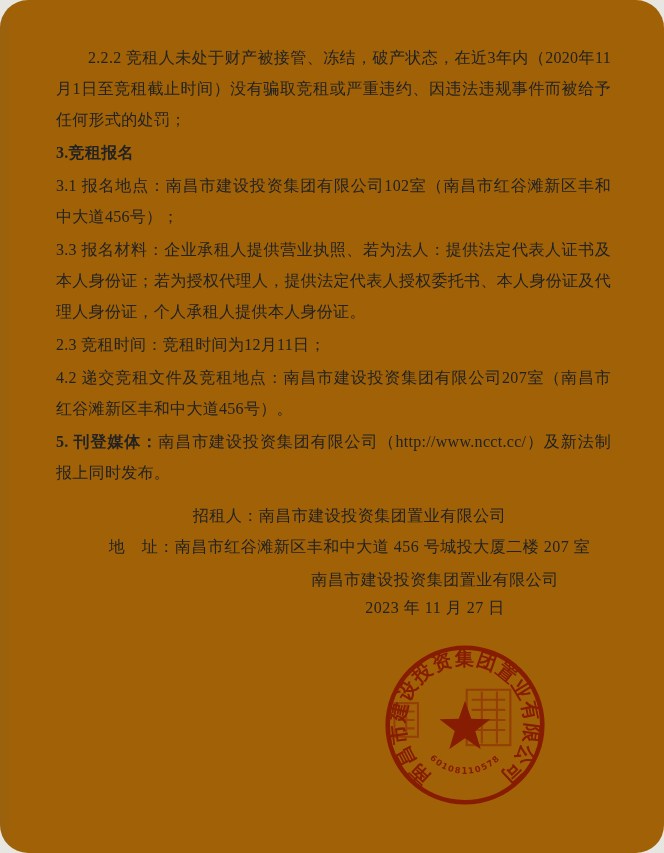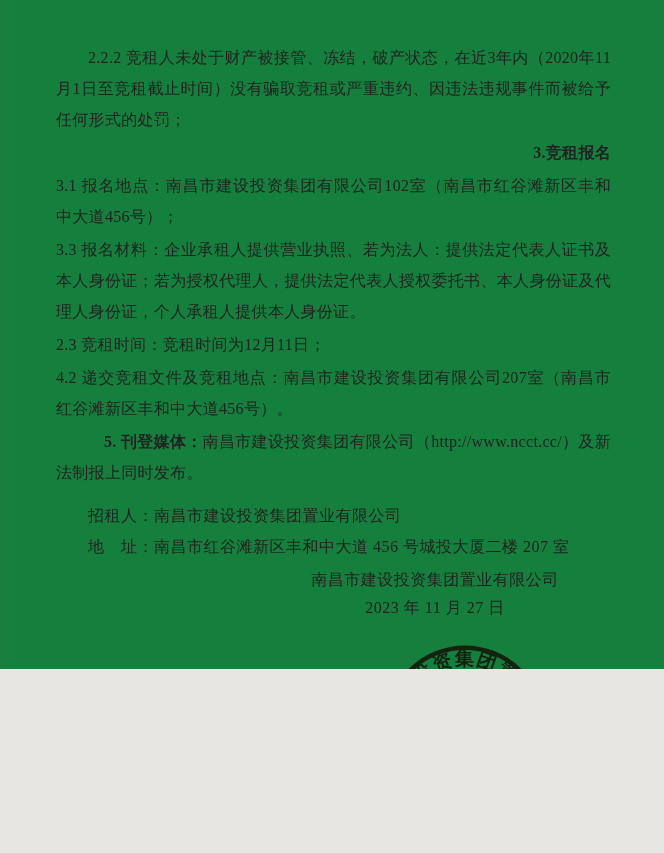--- a/index.html
+++ b/index.html
@@ -3,24 +3,25 @@
 <meta charset="utf-8">
 <style>
   html,body{margin:0;padding:0;}
   body{
     width:664px;height:853px;
     background:#e8e6e1;
     font-family:"Liberation Serif","DejaVu Serif",serif;
   }
   .page{
     position:relative;
-    width:664px;height:669px;
-    background:#15803d;
+    width:664px;height:853px;
+    background:#a16207;
     overflow:hidden;
     color:#222;
+    border-radius:28px;
   }
   .edge-shadow{
     position:absolute;left:0;top:0;bottom:0;width:14px;
     background:linear-gradient(to right,rgba(90,85,80,0.10),rgba(90,85,80,0));
     pointer-events:none;
   }
   .content{
     padding:42px 53px 0 56px;
     font-size:16px;
   }
@@ -30,26 +31,26 @@
     text-align:justify;
     letter-spacing:0.3px;
   }
   .indent{ text-indent:2em; }
   .heading{
     margin:1px 0 2px 0;
     line-height:31px;
     font-weight:700;
     font-size:16px;
     letter-spacing:0.3px;
-    text-align:right;
   }
-  .bold{ font-weight:700;margin-left:48px; }
+  .bold{ font-weight:700; }
   .contact{
     margin-top:12px;
     padding-left:32px;
+    text-align:center;
   }
   .contact p{
     margin:0;
     line-height:31px;
     letter-spacing:0.5px;
   }
   .signature{
     width:256px;
     margin:4px 48px 0 auto;
     text-align:center;

